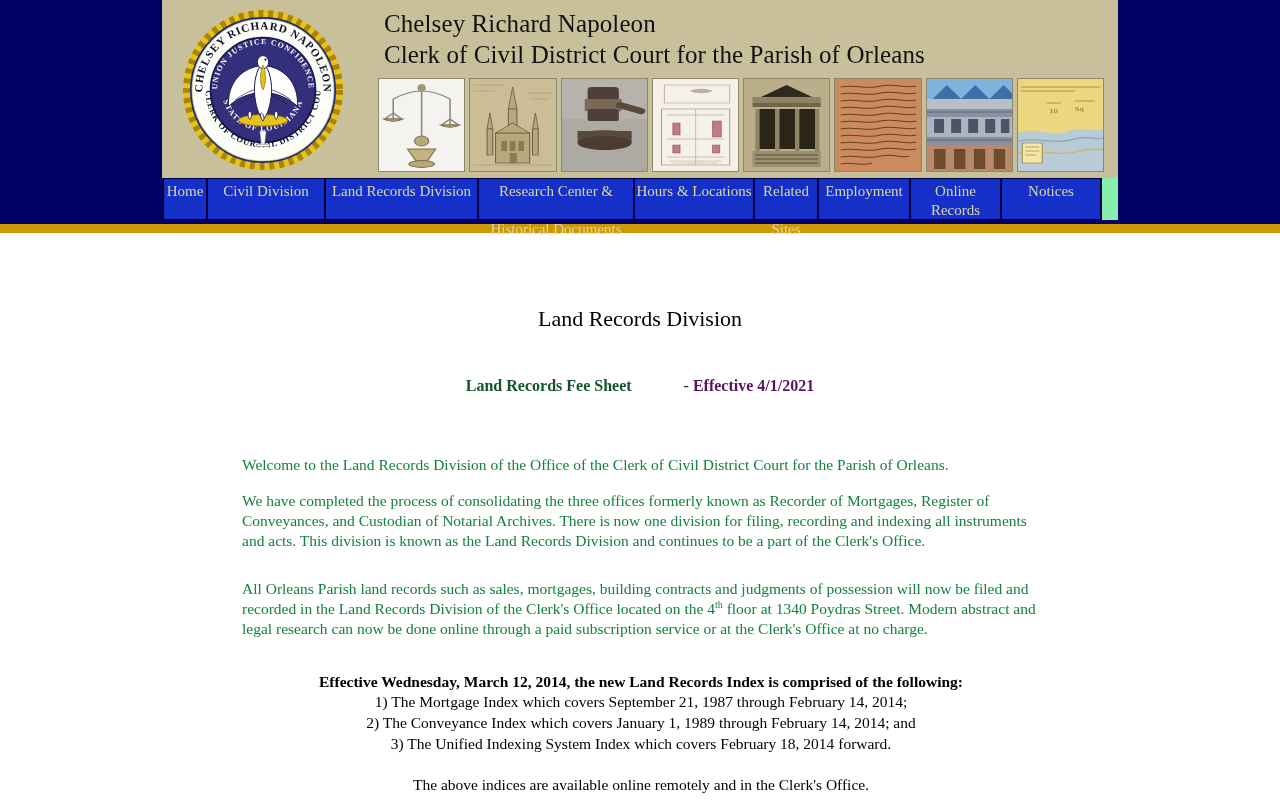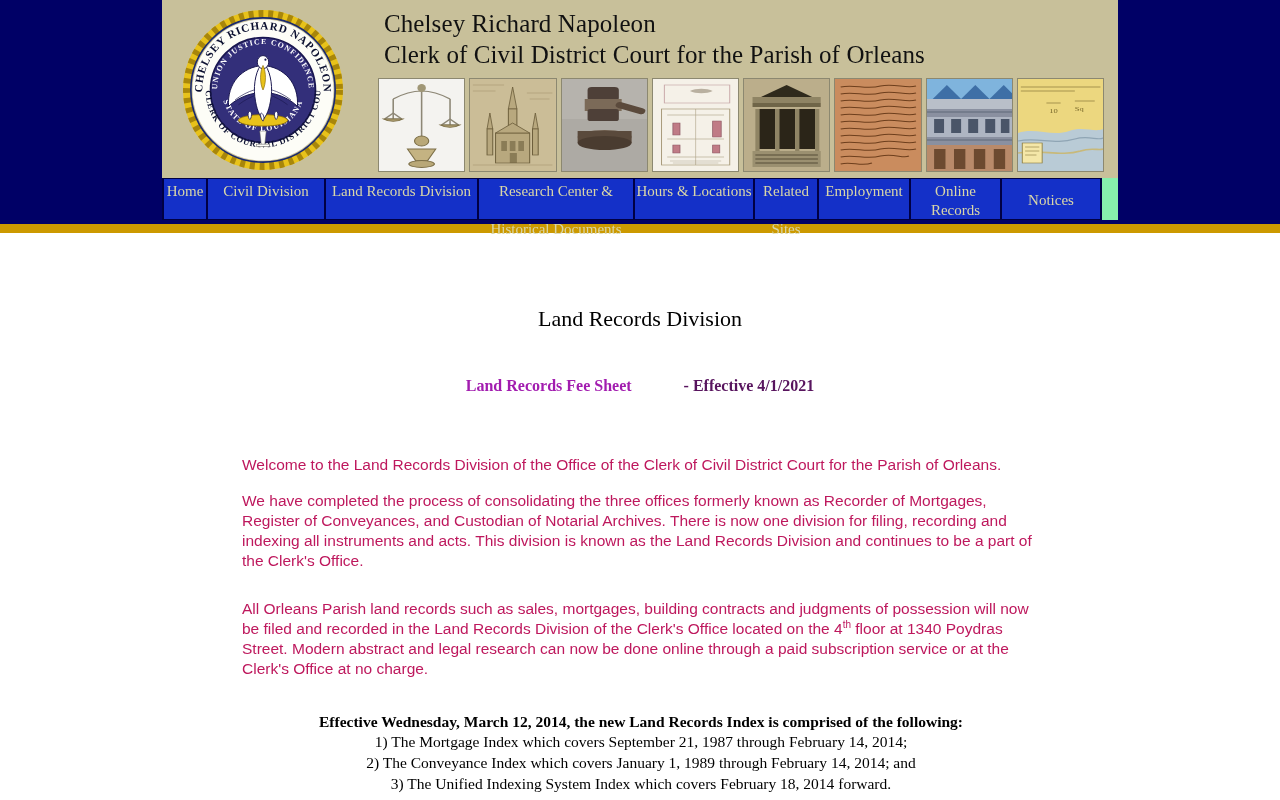--- a/index.html
+++ b/index.html
@@ -141,21 +141,21 @@
 
   
   .nw1 { width: 46px;  }
   .nw2 { width: 118px; }
   .nw3 { width: 153px; }
   .nw4 { width: 156px; }
   .nw5 { width: 120px; }
   .nw6 { width: 64px;  }
   .nw7 { width: 92px;  }
   .nw8 { width: 91px; font-family: Liberation Serif, serif; }
-  .nw9 { width: 100px; align-items: center; }
+  .nw9 { width: 100px; }
 
   
   .goldbar {
     width: 1280px;
     height: 9px;
     background: #cc9900;
   }
 
   
   .content {
@@ -171,39 +171,39 @@
     margin-top: 73px;
   }
   .feesheet {
     text-align: center;
     margin-top: 45px;
     font-family: "Liberation Serif", "DejaVu Serif", serif;
     font-size: 16px;
     font-weight: bold;
   }
   .feesheet a {
-    color: #a21caf;
+    color: #14532d;
     text-decoration: none;
   }
   .feesheet .eff {
     color: #58145e;
     margin-left: 48px;
   }
 
   .body-block {
     width: 800px;
     margin: 0 auto;
     padding-left: 2px;
     box-sizing: border-box;
   }
   .para {
-    font-family: Liberation Sans, sans-serif;
+    font-family: Liberation Serif, serif;
     font-size: 15.5px;
     line-height: 20px;
-    color: #be185d;
+    color: #15803d;
     text-align: left;
   }
   .p1 { margin-top: 60px; }
   .p2 { }
   .p3 { margin-top: 28px; }
 
   .effective-line {
     text-align: center;
     font-family: "Liberation Serif", "DejaVu Serif", serif;
     font-size: 15.5px;

